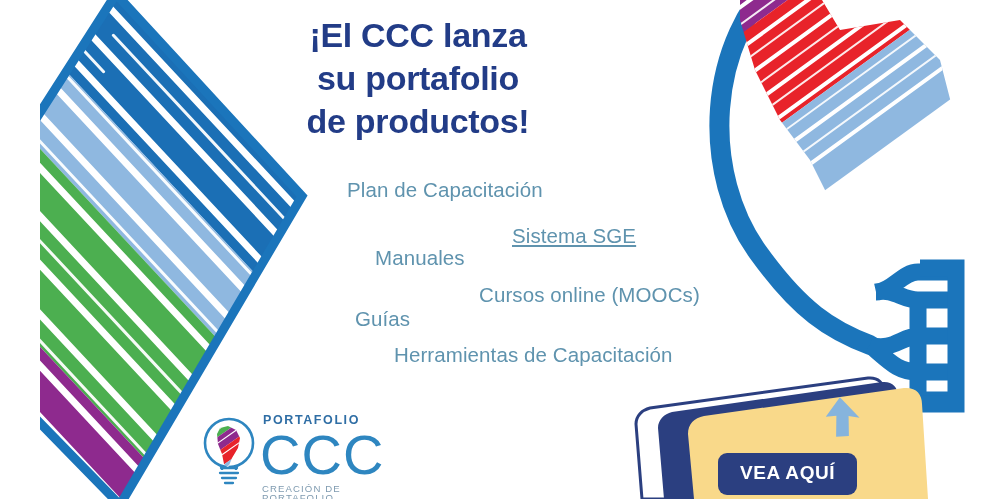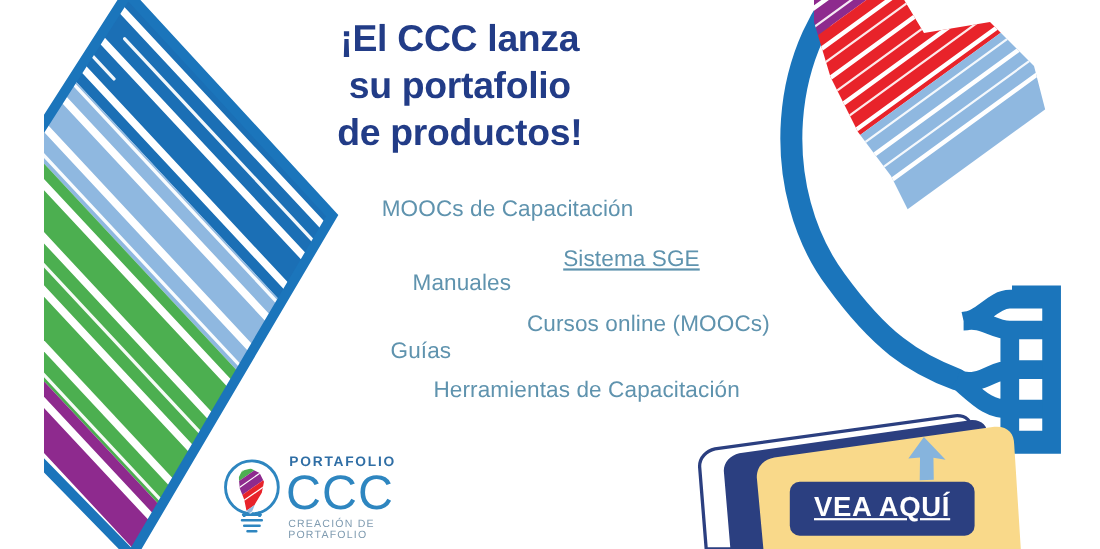--- a/index.html
+++ b/index.html
@@ -71,21 +71,21 @@
   #logo-portafolio {
     color: #2f6ea5;
     font-size: 12.5px;
     font-weight: bold;
     letter-spacing: 1.6px;
     line-height: 1;
     padding-left: 3px;
   }
   #logo-ccc {
     color: #2e86c0;
-    font-size: 44px;
+    font-size: 56px;
     font-weight: normal;
     letter-spacing: 1px;
     line-height: 0.95;
     margin-top: 1px;
   }
   #logo-tagline {
     color: #7f9bb0;
     font-size: 9.6px;
     letter-spacing: 1.1px;
     line-height: 1;
@@ -96,32 +96,31 @@
   #cta-area {
     position: absolute;
     left: 592px;
     top: 372px;
     width: 300px;
     height: 127px;
   }
   #cta-button {
     position: absolute;
     left: 86px;
-    top: 66px;
+    top: 81px;
     background: #2b3f80;
     color: #ffffff;
-    font-size: 25px;
+    font-size: 19px;
     font-weight: bold;
     letter-spacing: 0.6px;
     padding: 9px 22px 11px 22px;
     border-radius: 9px;
     border: 0;
     cursor: pointer;
     font-family: "Liberation Sans", sans-serif;
-    text-decoration: underline;
   }
 </style>
 </head>
 <body>
 
 <div id="stage">
 
   <svg class="layer" viewBox="0 0 1000 499" width="1000" height="499" aria-hidden="true">
     <defs>
       <clipPath id="diamondClip">
@@ -243,21 +242,21 @@
     </g>
   </svg>
 
   <div id="headline">
     <div>¡El CCC lanza</div>
     <div>su portafolio</div>
     <div>de productos!</div>
   </div>
 
   <div>
-    <div class="product" style="left:307px; top:178px;">MOOCs de Capacitación</div>
+    <div class="product" style="left:307px; top:178px;">Plan de Capacitación</div>
     <div class="product" style="left:472px; top:224px;text-decoration:underline;">Sistema SGE</div>
     <div class="product" style="left:335px; top:246px;">Manuales</div>
     <div class="product" style="left:439px; top:283px;">Cursos online (MOOCs)</div>
     <div class="product" style="left:315px; top:307px;">Guías</div>
     <div class="product" style="left:354px; top:343px;">Herramientas de Capacitación</div>
   </div>
 
   <div id="logo-block">
     <svg id="logo-bulb" viewBox="0 0 62 78">
       <defs>

